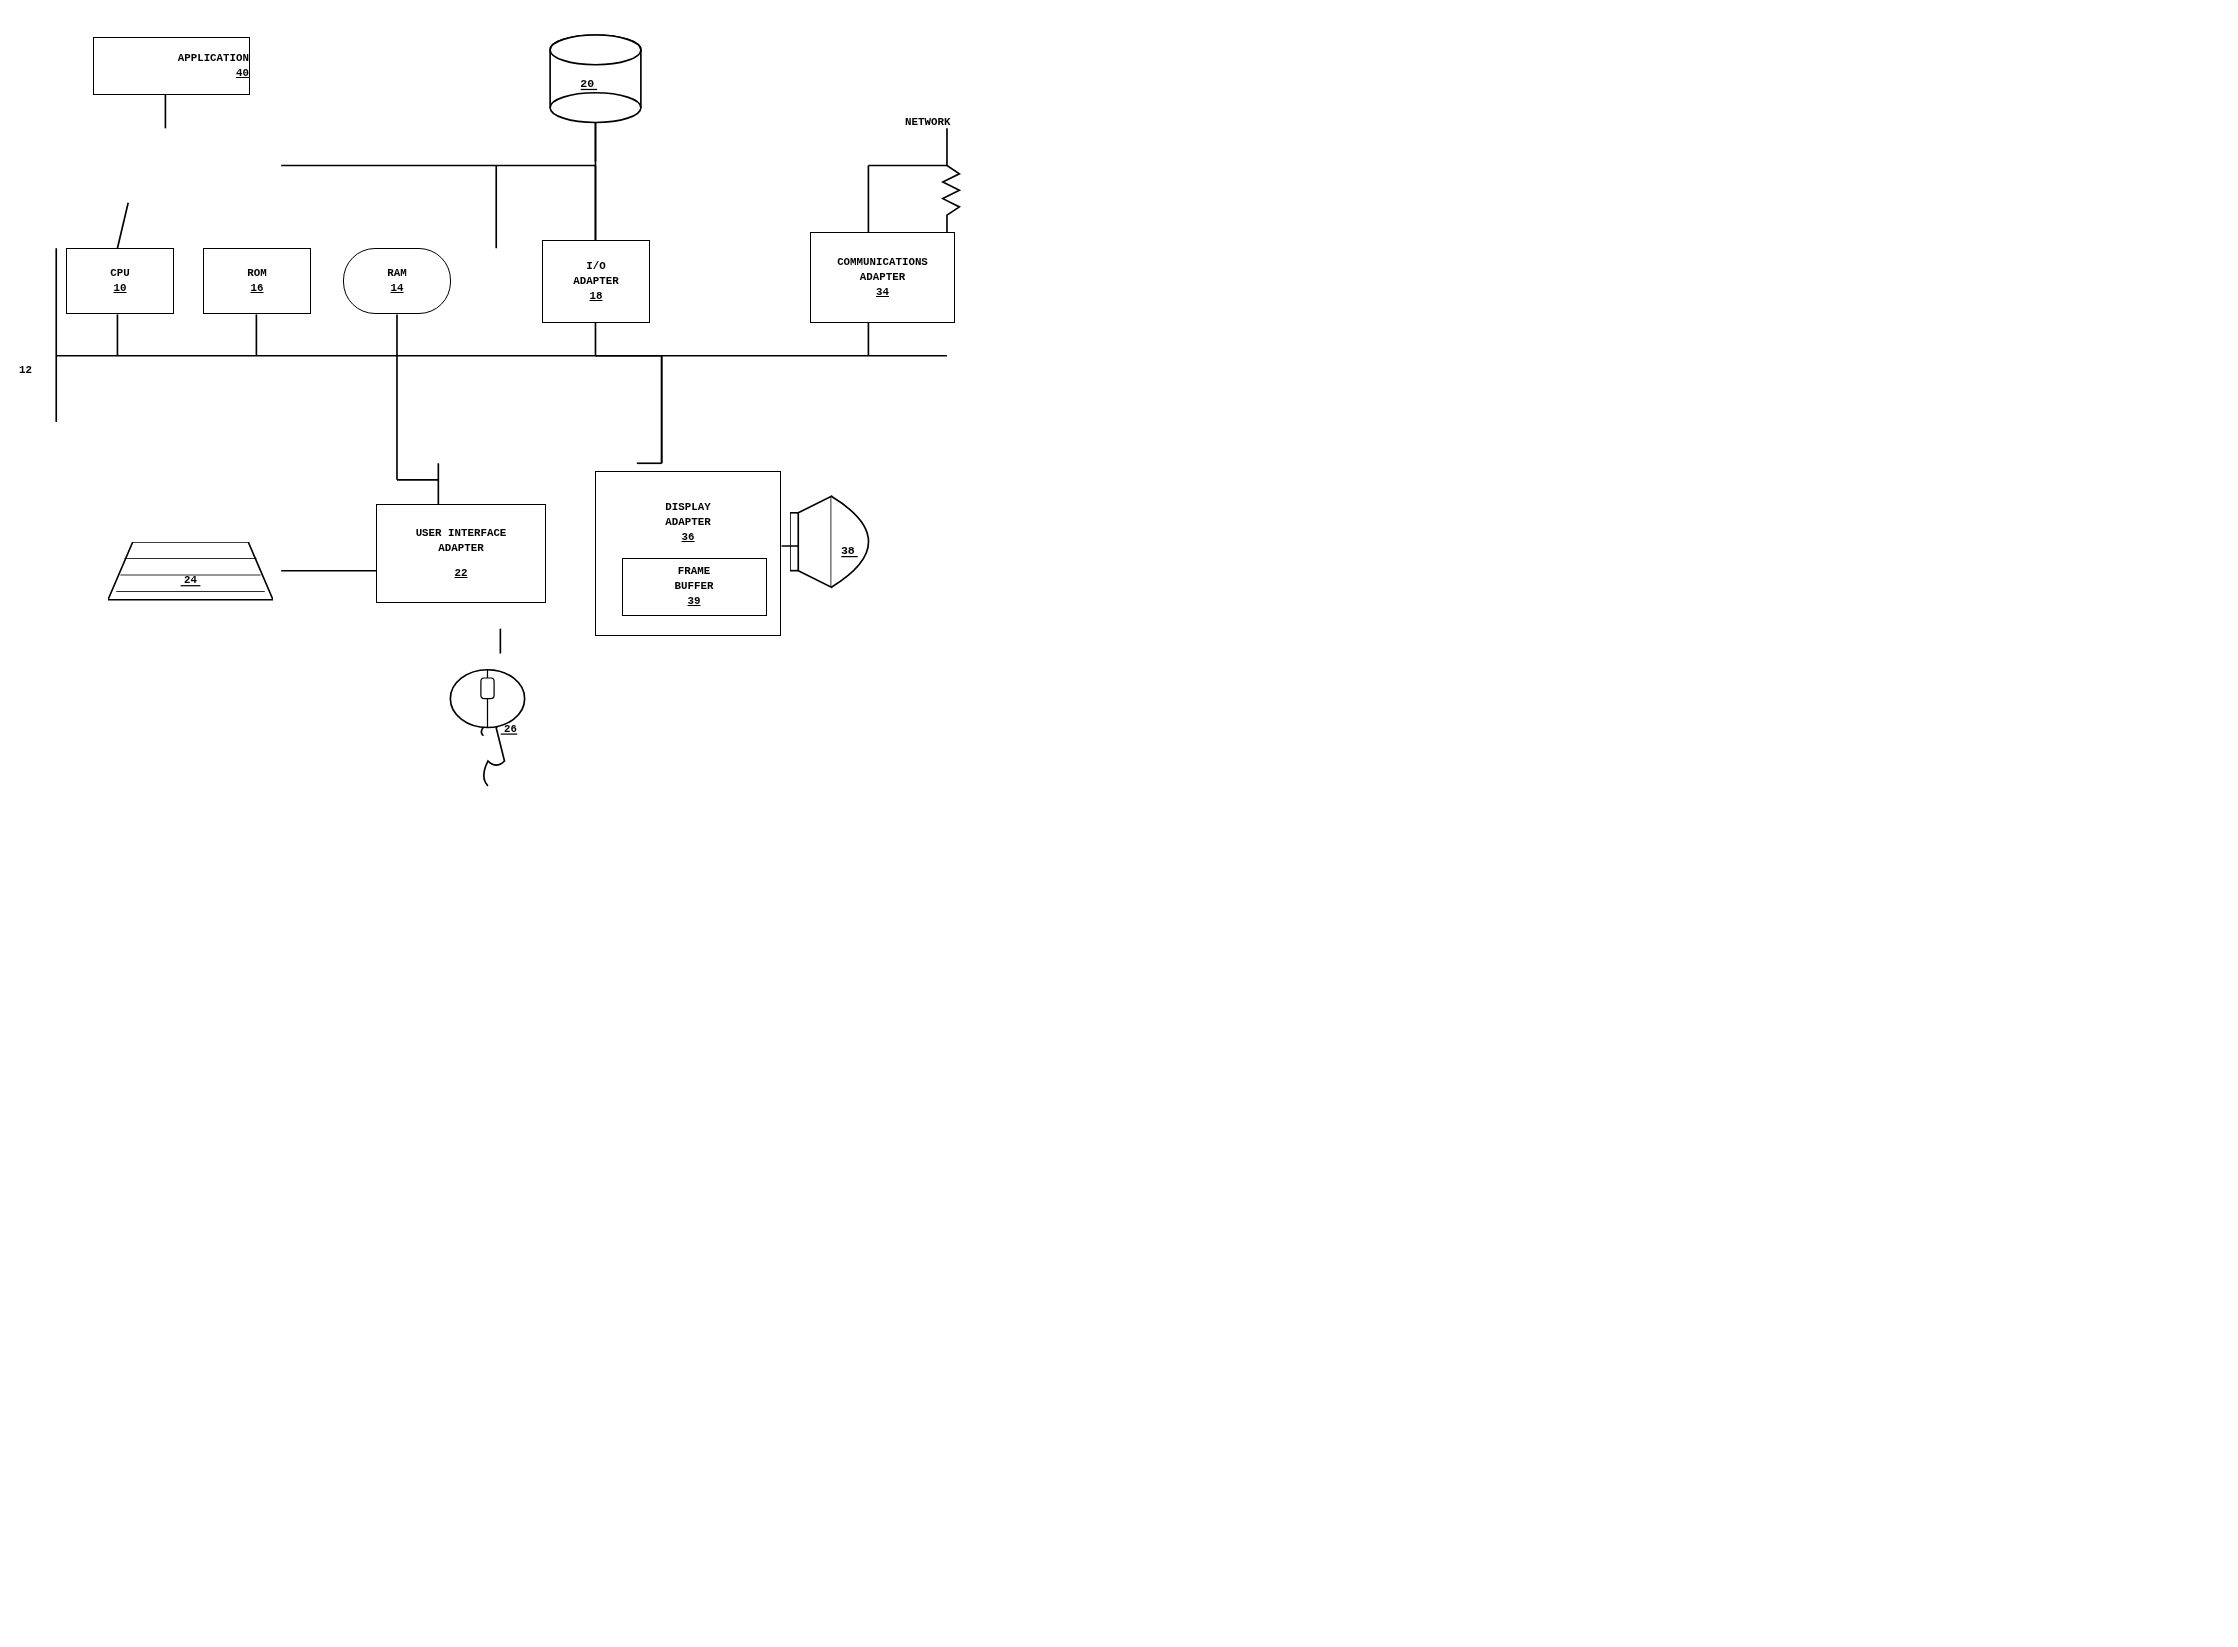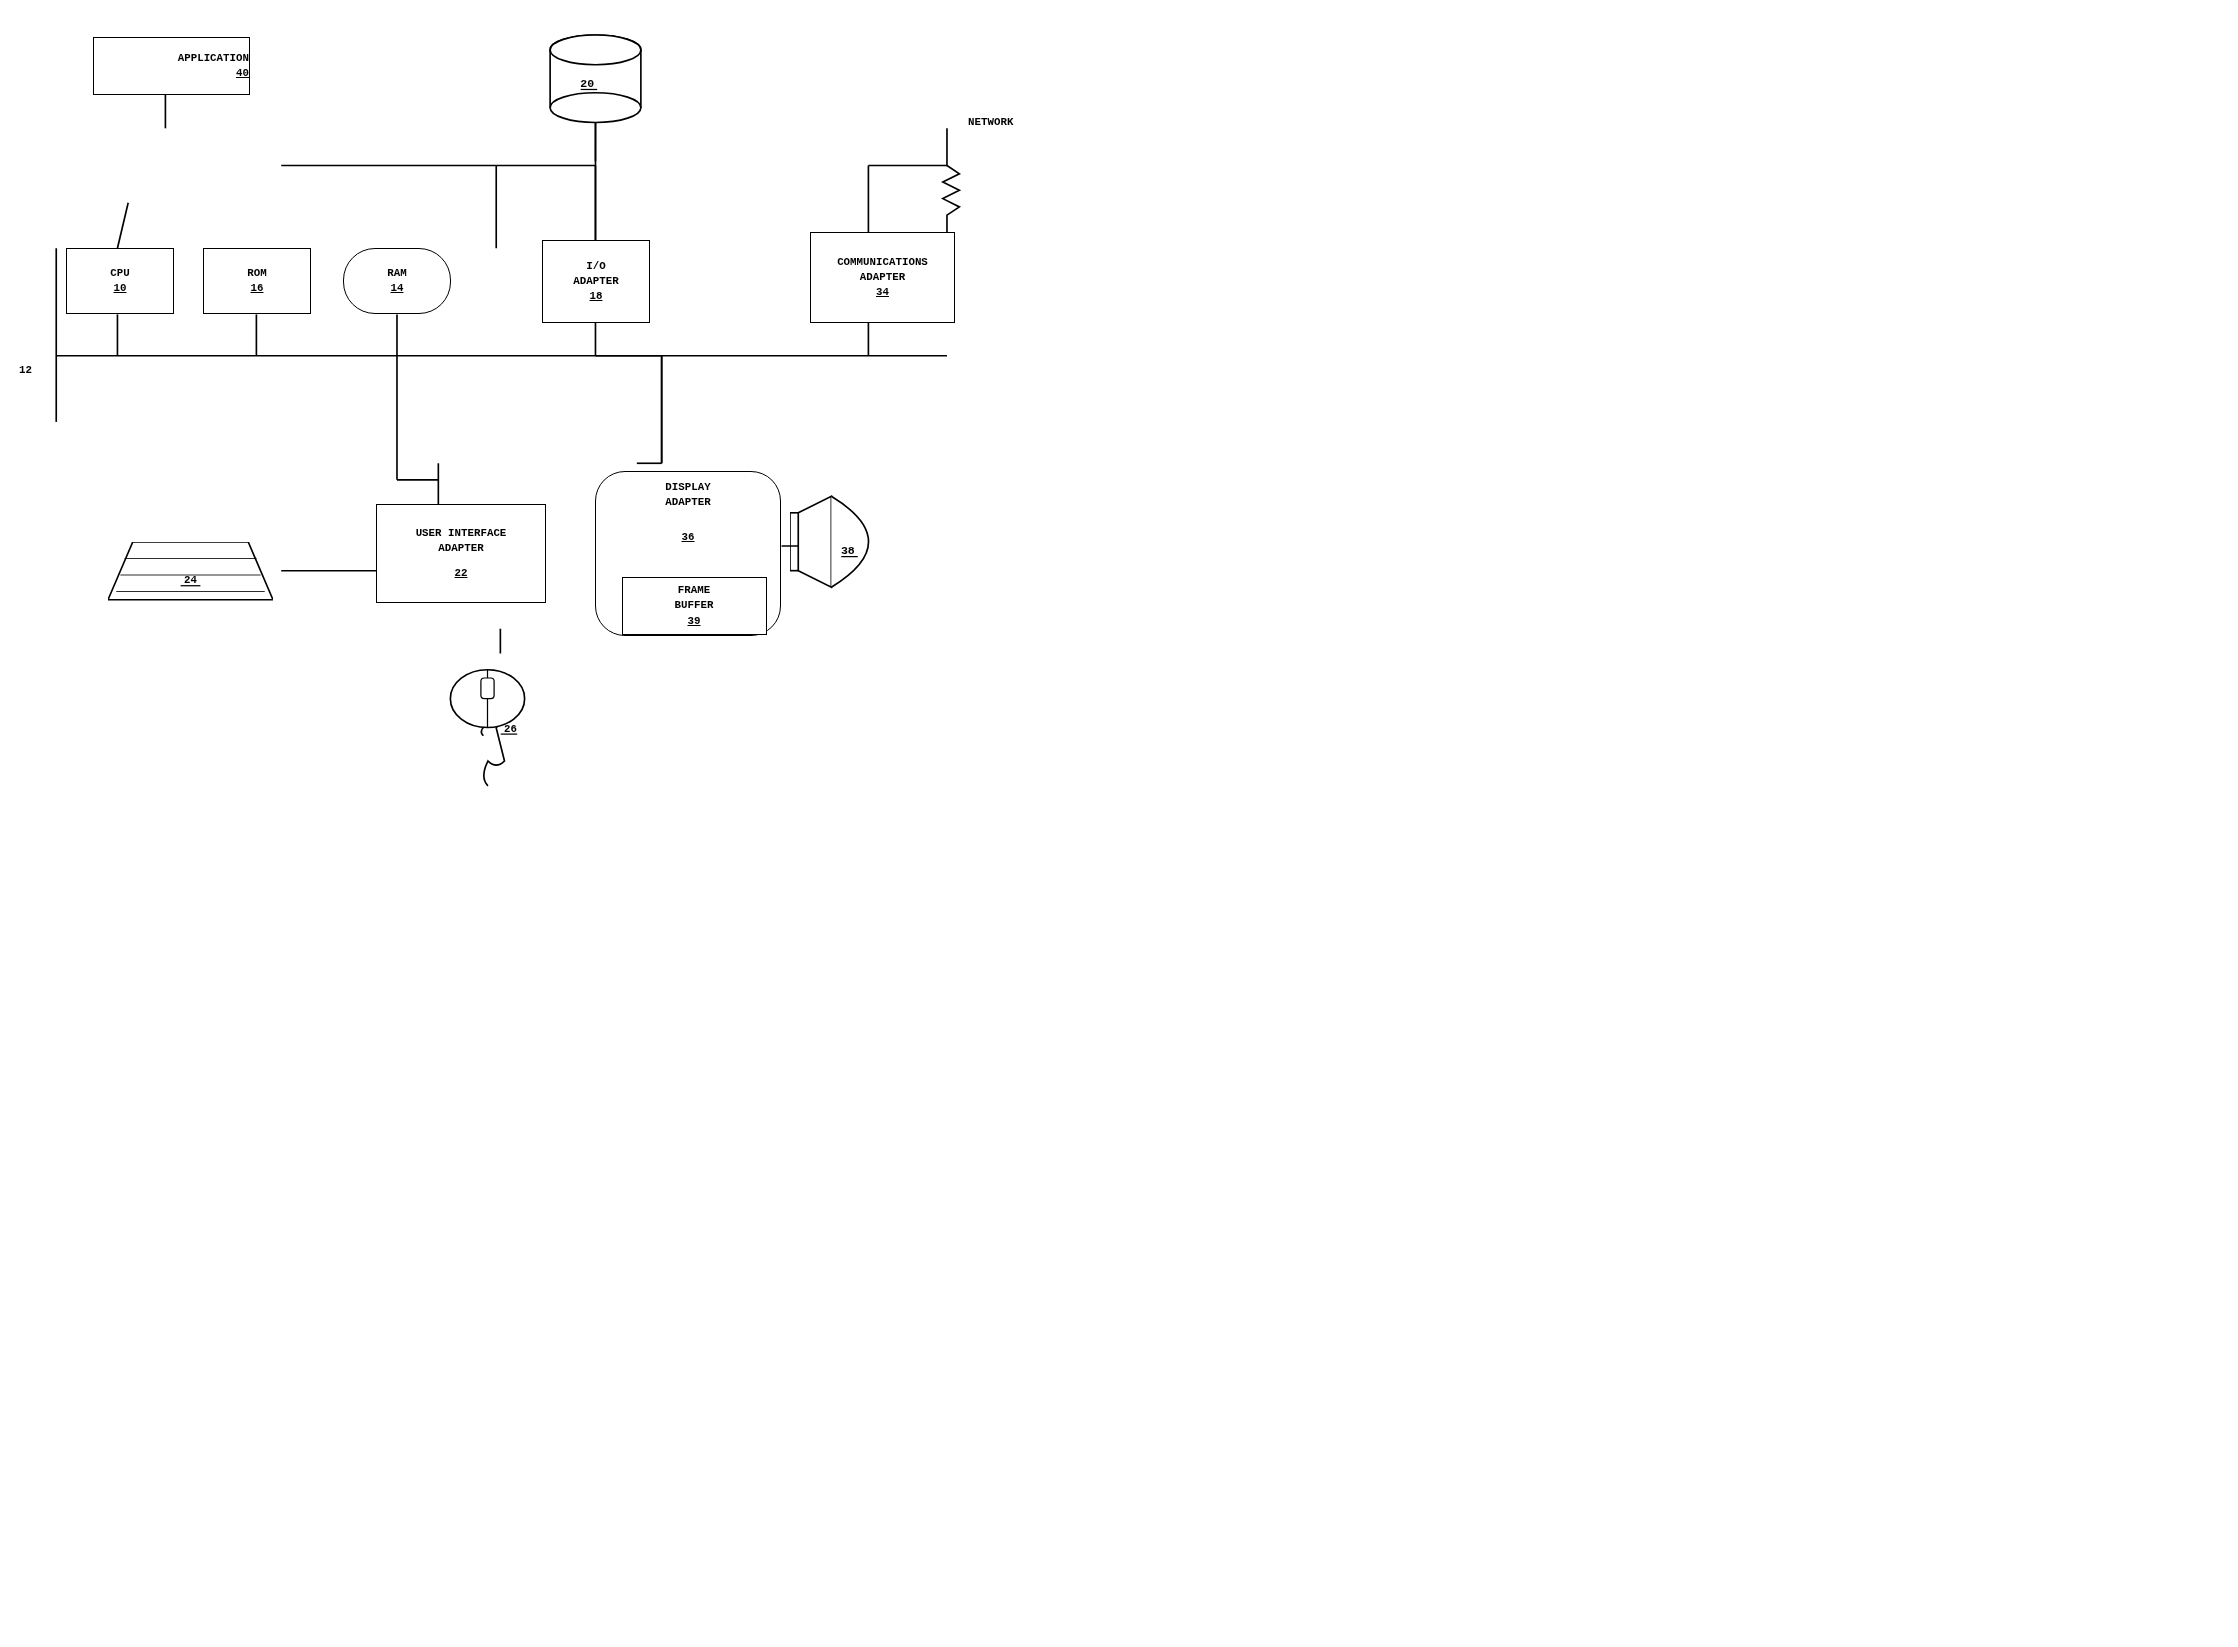--- a/index.html
+++ b/index.html
@@ -131,21 +131,21 @@
   <div class="box" style="left:810px; top:232px; width:145px; height:91px;">
     <span>COMMUNICATIONS<br>ADAPTER</span>
     <span class="ref">34</span>
   </div>
 
   <div class="box" style="left:376px; top:504px; width:170px; height:99px;gap:9px;">
     <span>USER INTERFACE<br>ADAPTER</span>
     <span class="ref">22</span>
   </div>
 
-  <div class="box" style="left:595px; top:471px; width:186px; height:165px; justify-content: space-between; padding-top:8.3px;border-radius:30px;">
+  <div class="box" style="left:595px; top:471px; width:186px; height:165px; justify-content: center; padding-top:8.3px;">
     <span>DISPLAY<br>ADAPTER</span>
     <span class="ref">36</span>
 
     <div class="box" style="position:relative; width:145px; height:58px; margin-top:12.4px; border:1.7px solid #000;margin-left:12px;">
       <span>FRAME<br>BUFFER</span>
       <span class="ref">39</span>
     </div>
   </div>
 
   <svg style="position:absolute; left:546px; top:33px;" width="99" height="108" viewBox="0 0 120 130">
@@ -155,21 +155,21 @@
     <line x1="115" y1="20" x2="115" y2="90" stroke="#000" stroke-width="2"></line>
     <ellipse cx="60" cy="90" rx="55" ry="18" stroke="#000" stroke-width="2" fill="#fff"></ellipse>
     <ellipse cx="60" cy="20" rx="55" ry="18" stroke="#000" stroke-width="2" fill="#fff"></ellipse>
     <text x="50" y="65" font-family="Courier New" font-size="14" font-weight="bold" text-anchor="middle" fill="#000">20</text>
 
     <line x1="42" y1="68" x2="62" y2="68" stroke="#000" stroke-width="1.5"></line>
 
     <line x1="60" y1="108" x2="60" y2="130" stroke="#000" stroke-width="2"></line>
   </svg>
 
-  <div class="label-text" style="left:968px; top:116px;">
+  <div class="label-text" style="left:905px; top:116px;">
     <span>NETWORK</span>
   </div>
 
   <div class="label-text" style="left:19px; top:364px;">
     <span>12</span>
   </div>
 
   <svg style="position:absolute; left:108px; top:542px;" width="165" height="66" viewBox="0 0 200 80">
 
     <polygon points="30,0 170,0 200,70 0,70" stroke="#000" stroke-width="2" fill="#fff"></polygon>

